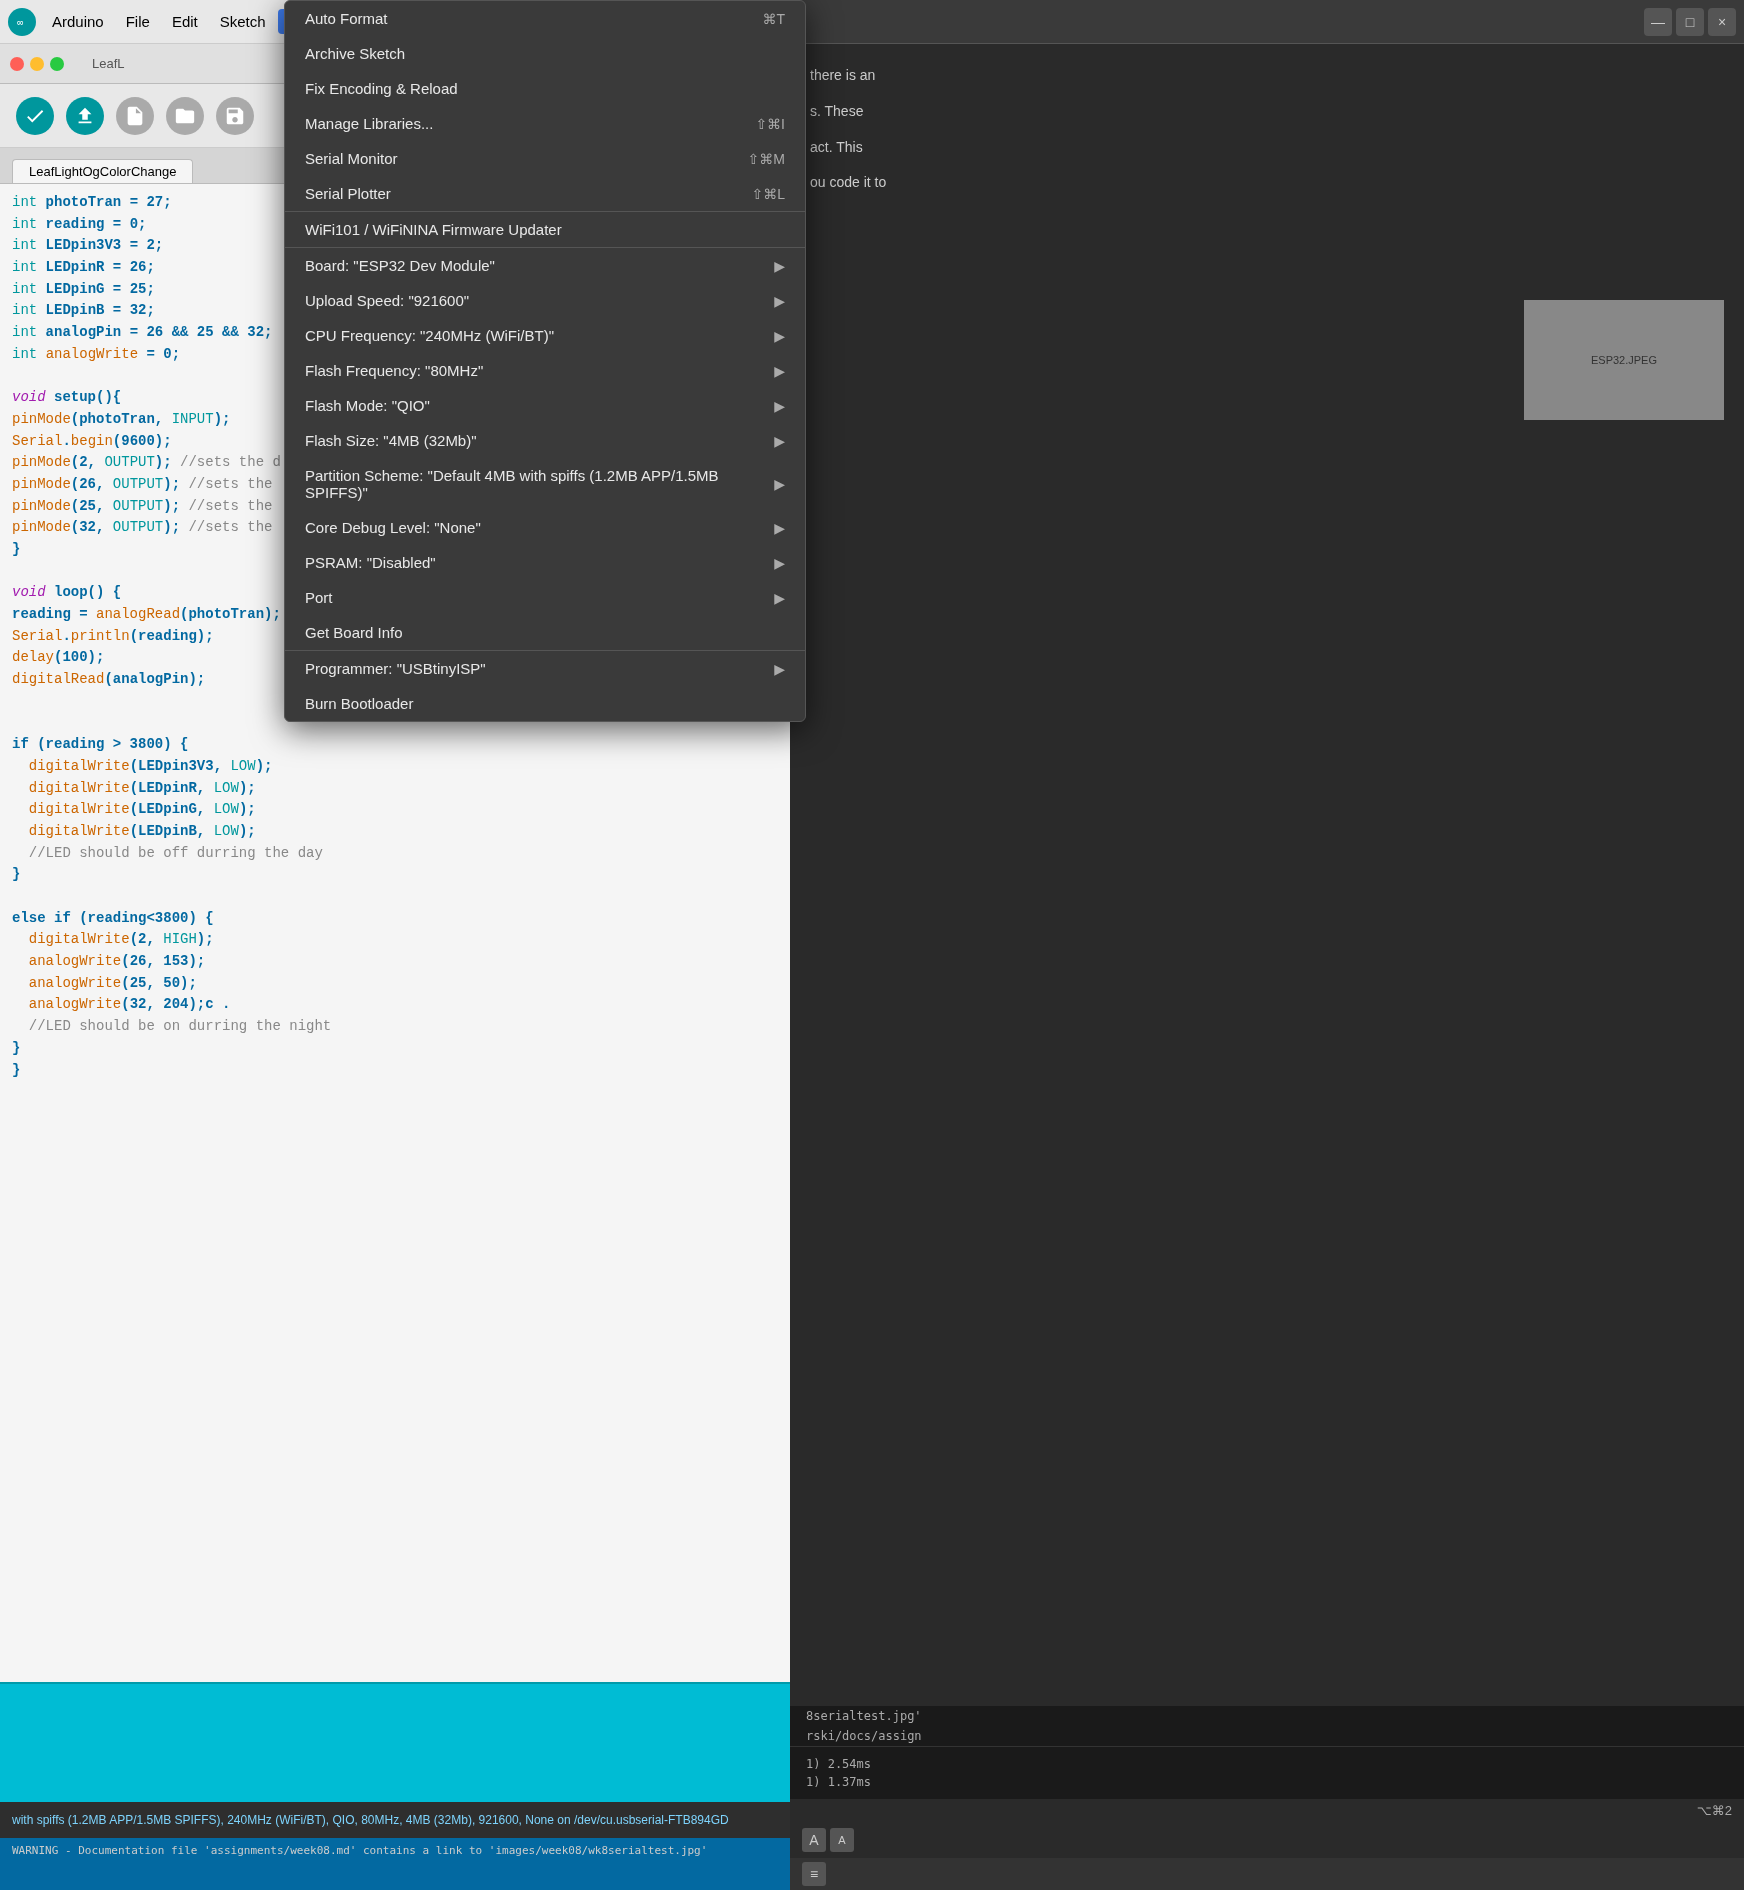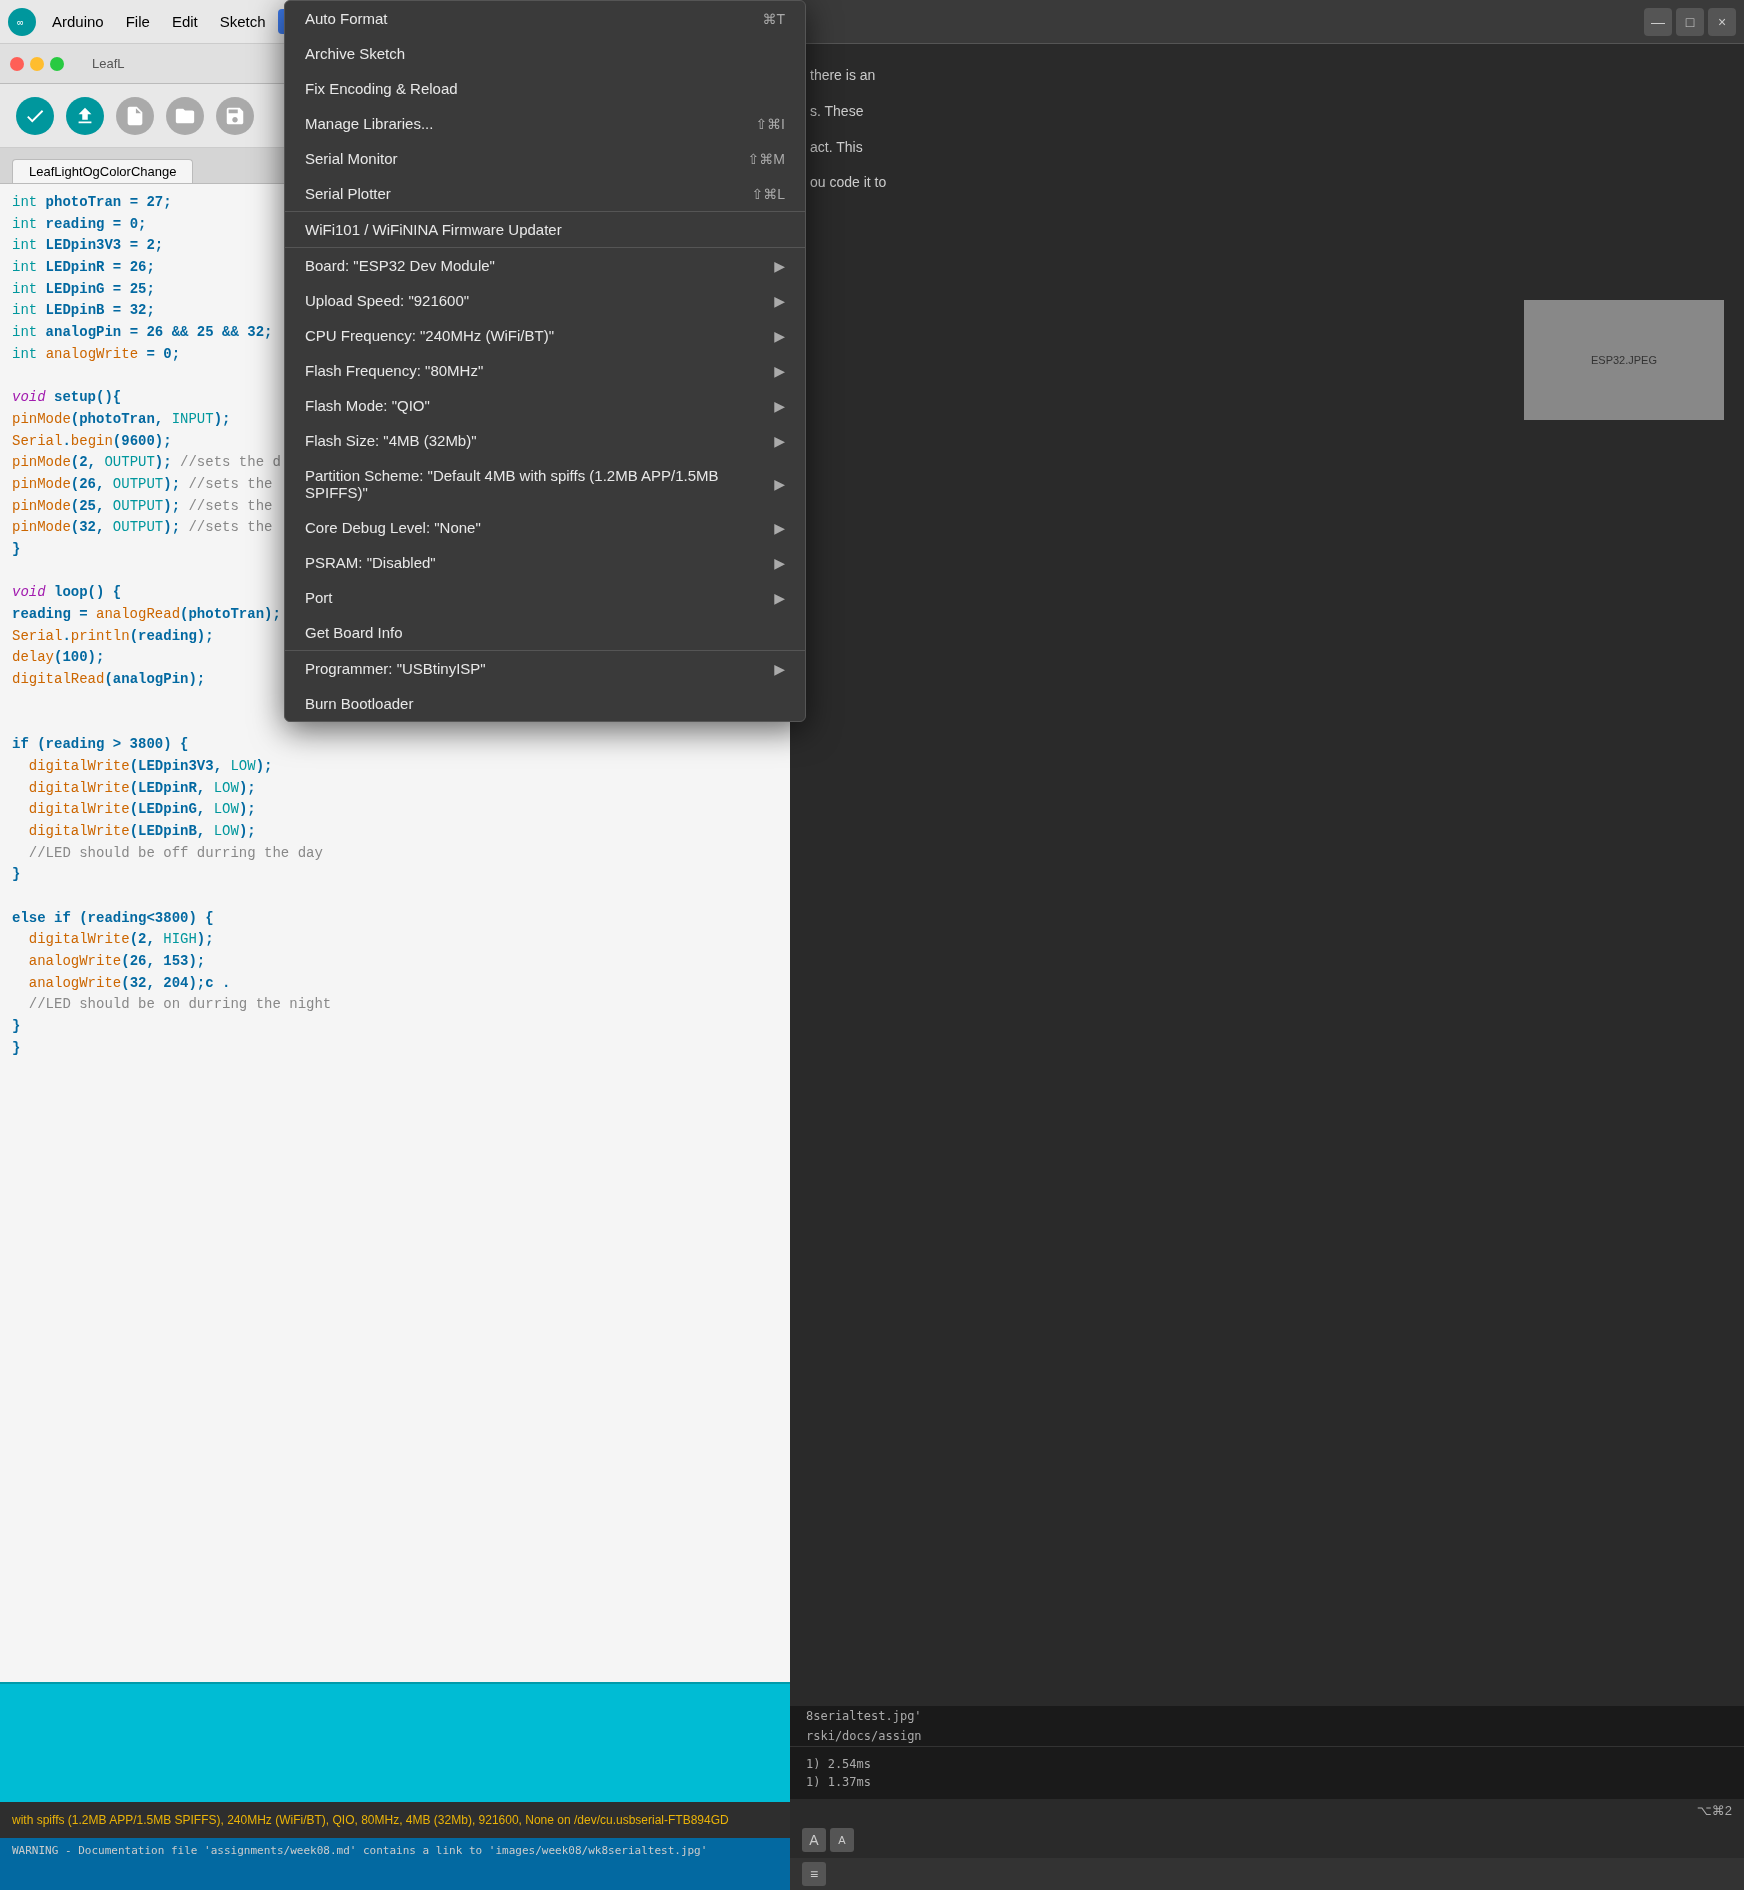--- a/index.html
+++ b/index.html
@@ -156,21 +156,21 @@
     }
 
     
     .status-bar {
       height: 36px;
       background: #2e2e2e;
       display: flex;
       align-items: center;
       padding: 0 12px;
       font-size: 12px;
-      color: #eab308;
+      color: #7dd3fc;
       flex-shrink: 0;
     }
     .status-bar .status-text {
       flex: 1;
     }
 
     
     .console-output {
       height: 52px;
       background: #0369a1;
@@ -405,20 +405,21 @@
     <div class="code-line"><span class="plain">  </span><span class="fn-call">digitalWrite</span><span class="plain">(LEDpin3V3, </span><span class="constant">LOW</span><span class="plain">);</span></div>
     <div class="code-line"><span class="plain">  </span><span class="fn-call">digitalWrite</span><span class="plain">(LEDpinR, </span><span class="constant">LOW</span><span class="plain">);</span></div>
     <div class="code-line"><span class="plain">  </span><span class="fn-call">digitalWrite</span><span class="plain">(LEDpinG, </span><span class="constant">LOW</span><span class="plain">);</span></div>
     <div class="code-line"><span class="plain">  </span><span class="fn-call">digitalWrite</span><span class="plain">(LEDpinB, </span><span class="constant">LOW</span><span class="plain">);</span></div>
     <div class="code-line"><span class="plain">  </span><span class="comment">//LED should be off durring the day</span></div>
     <div class="code-line"><span class="plain">}</span></div>
     <div class="code-line">&nbsp;</div>
     <div class="code-line"><span class="plain">else if (reading&lt;3800) {</span></div>
     <div class="code-line"><span class="plain">  </span><span class="fn-call">digitalWrite</span><span class="plain">(2, </span><span class="constant">HIGH</span><span class="plain">);</span></div>
     <div class="code-line"><span class="plain">  </span><span class="fn-call">analogWrite</span><span class="plain">(26, 153);</span></div>
+    <div class="code-line"><span class="plain">  </span><span class="fn-call">analogWrite</span><span class="plain">(25, 50);</span></div>
     <div class="code-line"><span class="plain">  </span><span class="fn-call">analogWrite</span><span class="plain">(32, 204);c .</span></div>
     <div class="code-line"><span class="plain">  </span><span class="comment">//LED should be on durring the night</span></div>
     <div class="code-line"><span class="plain">}</span></div>
     <div class="code-line"><span class="plain">}</span></div>
   </div>
 
   <div class="console-area"></div>
 
   <div class="status-bar">
     <span class="status-text">with spiffs (1.2MB APP/1.5MB SPIFFS), 240MHz (WiFi/BT), QIO, 80MHz, 4MB (32Mb), 921600, None on /dev/cu.usbserial-FTB894GD</span>

